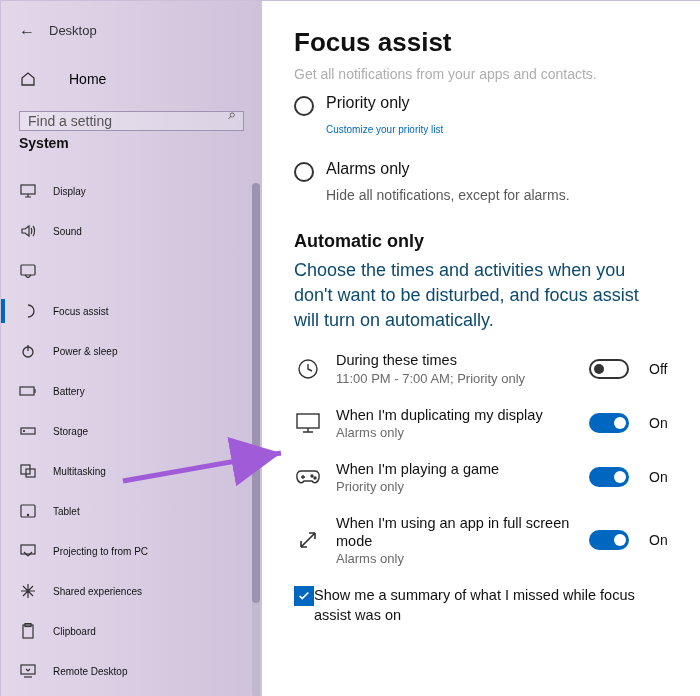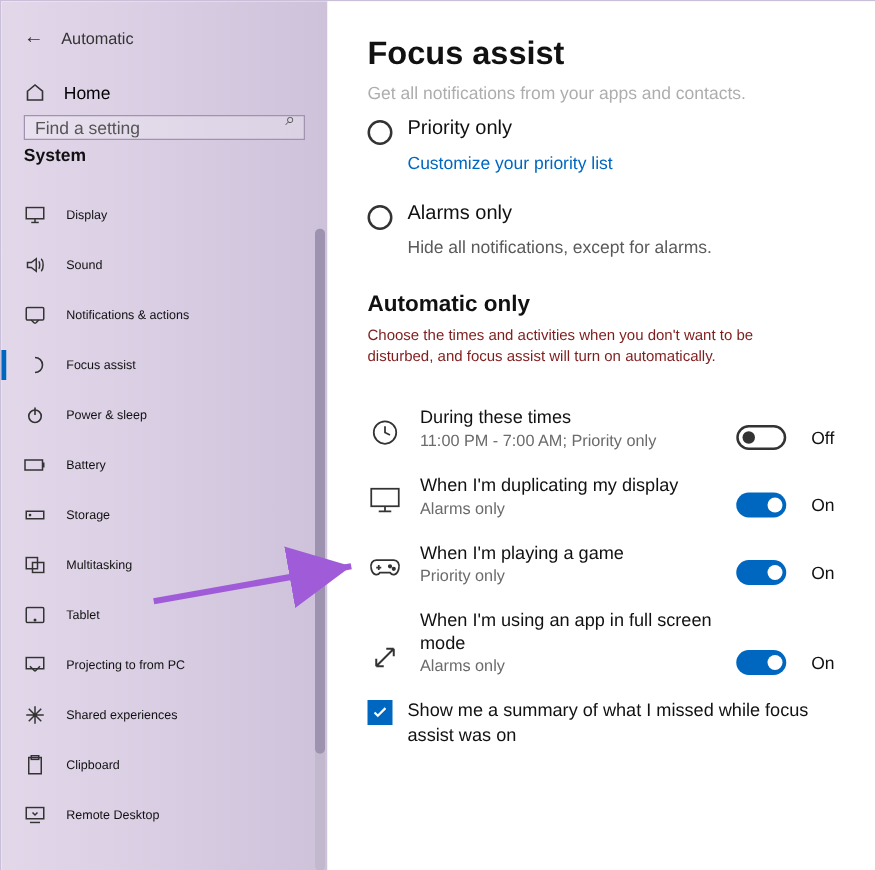--- a/index.html
+++ b/index.html
@@ -2,21 +2,21 @@
 <html><head>
 <meta charset="utf-8">
 <style>
   html,body{margin:0;padding:0;font-family:"Segoe UI",Arial,sans-serif;font-size:14px;color:#000;background:#fff}
   .window{width:700px;height:696px;display:flex;position:relative;overflow:hidden;border:1px solid #c9bfd8}
   .sidebar{width:261px;height:100%;background:linear-gradient(to right,#e3d8ea,#cdc2da);position:relative;box-sizing:border-box;padding:0 0 0 0}
   .sidebar-inner{padding:12px 18px 0 18px}
   .topbar{display:flex;align-items:center;gap:14px;height:34px}
   .back-arrow{font-size:16px;color:#333}
   .title{font-size:13px;color:#333}
-  .home-row{display:flex;align-items:flex-end;gap:14px;margin-top:5px;height:30px;cursor:pointer}
+  .home-row{display:flex;align-items:flex-start;gap:32px;margin-top:24px;height:30px;cursor:pointer}
   .icon{width:18px;display:inline-flex;align-items:center;justify-content:center;color:#333;font-size:14px}
   .search-wrap{margin-top:10px}
   .search{width:100%;height:20px;box-sizing:border-box;background:rgba(255,255,255,0.25);border:1px solid #9f93b1;padding:4px 30px 4px 8px;font-size:14px;color:#333}
   .search::placeholder{color:#555}
   .search-icon{position:relative;float:right;margin-top:-25px;margin-right:8px;color:#555;font-size:14px;pointer-events:none}
   .group-header{font-weight:600;font-size:14px;margin-top:4px;color:#111}
   .nav-list{margin-top:20px}
   .nav-item{display:flex;align-items:center;gap:16px;height:40px;cursor:pointer;position:relative;padding-left:0}
   .nav-item.active::before{content:"";position:absolute;left:-18px;top:8px;bottom:8px;width:4px;background:#0067c0}
   .nav-label{font-size:10px;color:#111}
@@ -25,53 +25,53 @@
   .scroll-track{position:absolute;left:2px;top:0;bottom:0;width:8px;background:rgba(0,0,0,0.05);border-radius:4px}
 
   .content{flex:1;height:100%;overflow:hidden;position:relative;background:#fff}
   .content-inner{padding:16px 28px 24px 32px}
   h1{font-size:26px;font-weight:600;margin:10px 0 8px 0;color:#111}
   .cut-text{color:#6b6b6b;font-size:14px;margin-bottom:12px}
   .radio-row{display:flex;gap:12px;margin:10px 0 4px 0}
   .radio{width:20px;height:20px;border:2px solid #333;border-radius:50%;flex-shrink:0;margin-top:2px;box-sizing:border-box}
   .radio-label{font-size:16px;color:#111}
   .radio-desc{color:#5a5a5a;font-size:14px;margin:2px 0 0 32px;line-height:1.35}
-  .link{color:#0067c0;font-size:14px;margin-left:32px;display:inline-block;margin-top:2px;cursor:pointer}
+  .link{color:#0067c0;font-size:10px;margin-left:32px;display:inline-block;margin-top:2px;cursor:pointer}
   h2{font-size:18px;font-weight:600;margin:26px 0 6px 0;color:#111}
-  .rules-desc{color:#7f1d1d;font-size:12px;line-height:1.4;margin-bottom:32px;max-width:360px}
-  .rule{display:flex;align-items:flex-end;gap:14px;margin-bottom:20px}
+  .rules-desc{color:#0c4a6e;font-size:18px;line-height:1.4;margin-bottom:18px;max-width:360px}
+  .rule{display:flex;align-items:center;gap:14px;margin-bottom:20px}
   .rule-icon{width:28px;height:28px;display:flex;align-items:center;justify-content:center;flex-shrink:0}
   .rule-text{flex:1;min-width:0}
   .rule-title{font-size:14.5px;color:#111;line-height:1.25}
   .rule-sub{font-size:13px;color:#6b6b6b;margin-top:1px}
   .toggle-wrap{display:flex;align-items:center;gap:20px;flex-shrink:0}
   .toggle{width:40px;height:20px;border-radius:10px;position:relative;box-sizing:border-box;cursor:pointer}
   .toggle.off{border:2px solid #333;background:#fff}
   .toggle.off .knob{width:10px;height:10px;background:#333;border-radius:50%;position:absolute;left:3px;top:3px}
   .toggle.on{background:#0067c0}
   .toggle.on .knob{width:12px;height:12px;background:#fff;border-radius:50%;position:absolute;right:3px;top:4px}
   .toggle-label{font-size:14px;color:#111;min-width:24px}
-  .checkbox-row{display:flex;align-items:flex-start;gap:12px;margin-top:0}
+  .checkbox-row{display:flex;align-items:flex-start;gap:0;margin-top:0}
   .checkbox{width:20px;height:20px;background:#0067c0;display:flex;align-items:center;justify-content:center;flex-shrink:0;cursor:pointer}
   .checkbox svg{width:14px;height:14px}
   .checkbox-label{font-size:14.5px;color:#111;line-height:1.35;max-width:330px}
 
   .arrow-annotation{position:absolute;left:122px;top:438px;pointer-events:none;z-index:50}
   .arrow-annotation svg{overflow:visible}
 </style>
 </head>
 <body>
 
 <div class="window">
 
   <div class="sidebar">
     <div class="sidebar-inner">
       <div class="topbar">
         <span class="back-arrow">←</span>
-        <span class="title">Automatic</span>
+        <span class="title">Desktop</span>
       </div>
       <div class="home-row">
         <span class="icon">
           <svg width="16" height="16" viewBox="0 0 16 16" fill="none" stroke="#333" stroke-width="1.3">
               <path d="M2 7L8 2l6 5v7H2V7z"></path>
             </svg>
         </span>
         <span>Home</span>
       </div>
       <div class="search-wrap">
@@ -98,21 +98,20 @@
             </span>
             <span class="nav-label">Sound</span>
           </div>
           <div class="nav-item">
             <span class="icon">
               <svg width="16" height="14" viewBox="0 0 16 14" fill="none" stroke="#333" stroke-width="1.2">
                 <rect x="1" y="1" width="14" height="10" rx="1"></rect>
                 <path d="M5 11l3 3 3-3"></path>
               </svg>
             </span>
-            <span class="nav-label">Notifications &amp; actions</span>
           </div>
           <div class="nav-item active">
             <span class="icon">
               <svg width="16" height="16" viewBox="0 0 16 16" fill="none" stroke="#333" stroke-width="1.3">
                 <path d="M8 2a6 6 0 0 1 0 12A6 6 0 0 0 8 2z"></path>
               </svg>
             </span>
             <span class="nav-label">Focus assist</span>
           </div>
           <div class="nav-item">

